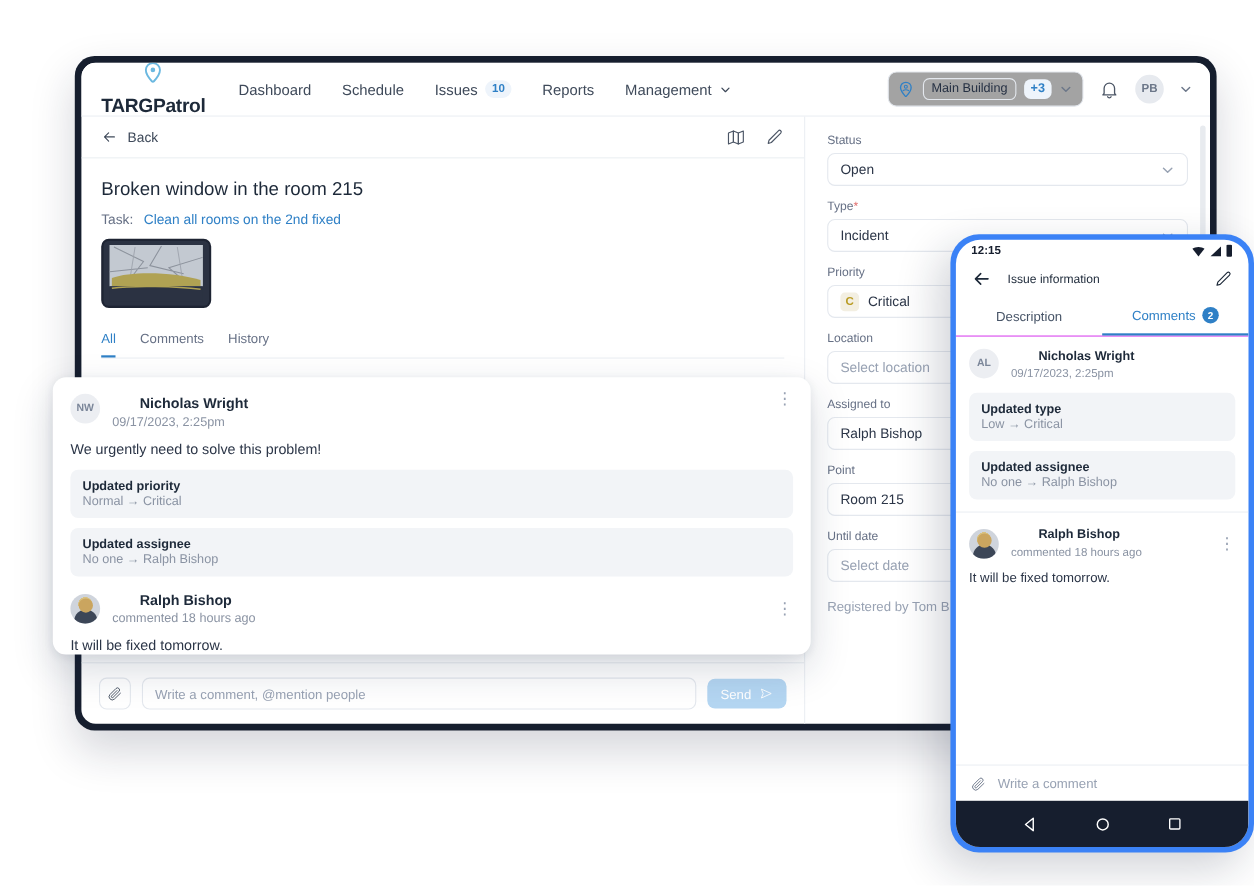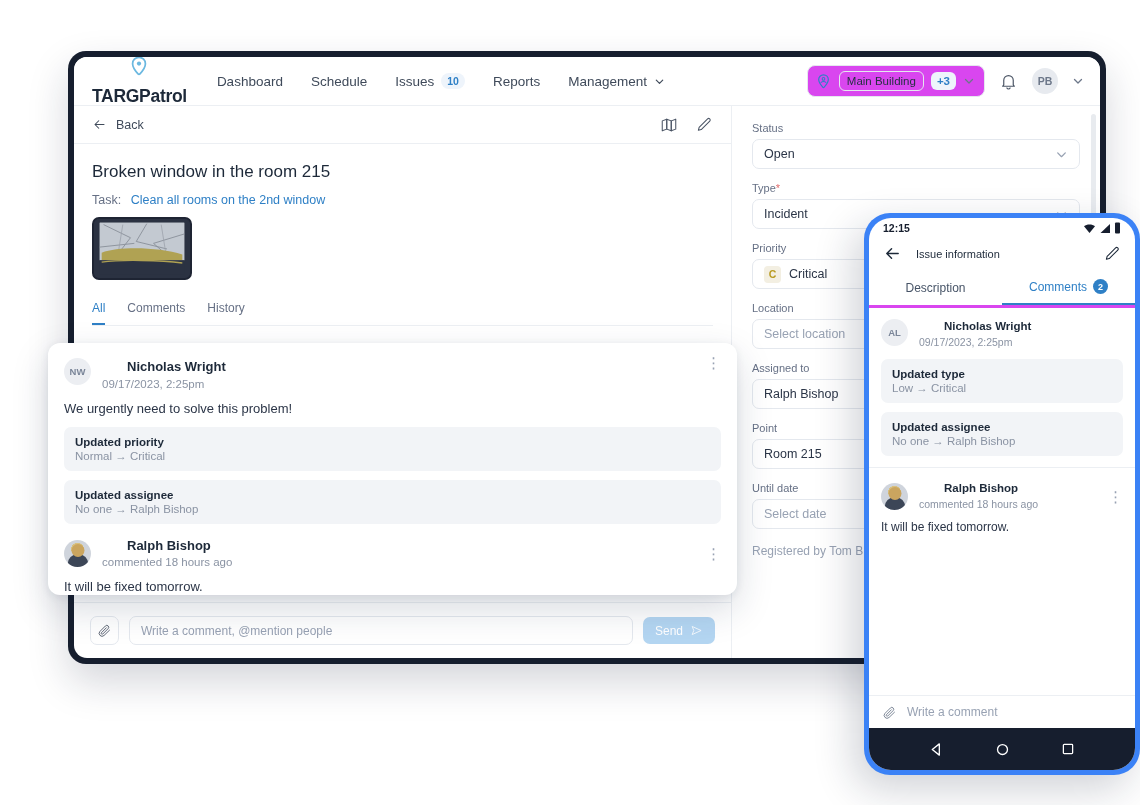--- a/index.html
+++ b/index.html
@@ -45,21 +45,21 @@
   }
   .nav-badge {
     background: #eef4fb; color: #2f80c6; font-size: 10.5px; font-weight: 700;
     border-radius: 9px; padding: 2px 6px; line-height: 1.2;
   }
   .caret { display: inline-block; }
   .nav-right { margin-left: auto; display: flex; align-items: center; gap: 14px; }
   .bldg-picker {
     display: flex; align-items: center; gap: 7px;
     border: 1px solid #e4e8ee; border-radius: 8px;
-    padding: 5px 9px 5px 7px; background: #d946ef;
+    padding: 5px 9px 5px 7px; background: #a3a3a3;
   }
   .bldg-chip {
     border: 1px solid #e4e8ee; border-radius: 6px;
     font-size: 11.5px; color: #253043; padding: 3px 7px; font-weight: 500;
   }
   .bldg-plus { color: #2f80c6; font-size: 11.5px; font-weight: 700; background:#eef4fb; border-radius:6px; padding:3px 6px;}
   .avatar-pb {
     width: 26px; height: 26px; border-radius: 50%;
     background: #e7eaef; color: #6c7789;
     font-size: 10.5px; font-weight: 600;
@@ -183,21 +183,21 @@
     border-radius: 22px; overflow: hidden;
     display: flex; flex-direction: column; position: relative;
   }
   .statusbar {
     height: 20px; display: flex; align-items: center;
     padding: 0 14px; font-size: 10.5px; color: #161e2e; font-weight: 600;
   }
   .status-icons { margin-left: auto; display: flex; align-items: center; gap: 3px; }
   .ph-header { display: flex; align-items: center; gap: 14px; padding: 6px 14px 8px 14px; }
   .ph-title { font-size: 11px; color: #1d2939; }
-  .ph-tabs { display: flex; border-bottom: 3px solid #d946ef; }
+  .ph-tabs { display: flex; border-bottom: 1px solid #d946ef; }
   .ph-tab {
     flex: 1; text-align: center; font-size: 12px; color: #475467;
     padding: 8px 0 9px 0; cursor: pointer;
     display: flex; align-items: center; justify-content: center; gap: 6px;
   }
   .ph-tab.active { color: #2f80c6; border-bottom: 2.5px solid #2f80c6; }
   .ph-tab-badge {
     background: #2f80c6; color: #fff; font-size: 9px; font-weight: 700;
     width: 15px; height: 15px; border-radius: 50%;
     display: flex; align-items: center; justify-content: center;
@@ -318,21 +318,21 @@
                   <path d="M16.8 3.9a2 2 0 0 1 2.9 2.8L8.3 18.1l-3.8 1 1-3.8L16.8 3.9z" stroke="#4b5565" stroke-width="1.4" stroke-linejoin="round"></path>
                 </svg>
               </span>
             </div>
           </div>
 
           <div class="main-scroll">
             <div class="issue-title">Broken window in the room 215</div>
             <div class="task-row">
               <span>Task:</span>
-              <span class="task-link">Clean all rooms on the 2nd window</span>
+              <span class="task-link">Clean all rooms on the 2nd fixed</span>
             </div>
             <div class="thumb">
               <svg width="100%" height="100%" viewBox="0 0 100 63" preserveAspectRatio="none">
                 <rect width="100" height="63" fill="#2b3242"></rect>
                 <path d="M6 4h88v40H6z" fill="#d5d9de"></path>
                 <path d="M6 4h88v40H6z" fill="#c3c9d1"></path>
                 <path d="M10 6 38 20 20 44M55 5 44 24l32 8M94 16 62 26l20 18M6 30l36-4" stroke="#8c929c" stroke-width="1" fill="none"></path>
                 <path d="M30 6 24 44M70 6l6 38" stroke="#9aa0a9" stroke-width=".8" fill="none"></path>
                 <path d="M8 36c18-7 60-6 84 2v6H8v-8z" fill="#b0a253"></path>
                 <path d="M6 44h88v15H6z" fill="#2b3242"></path>

